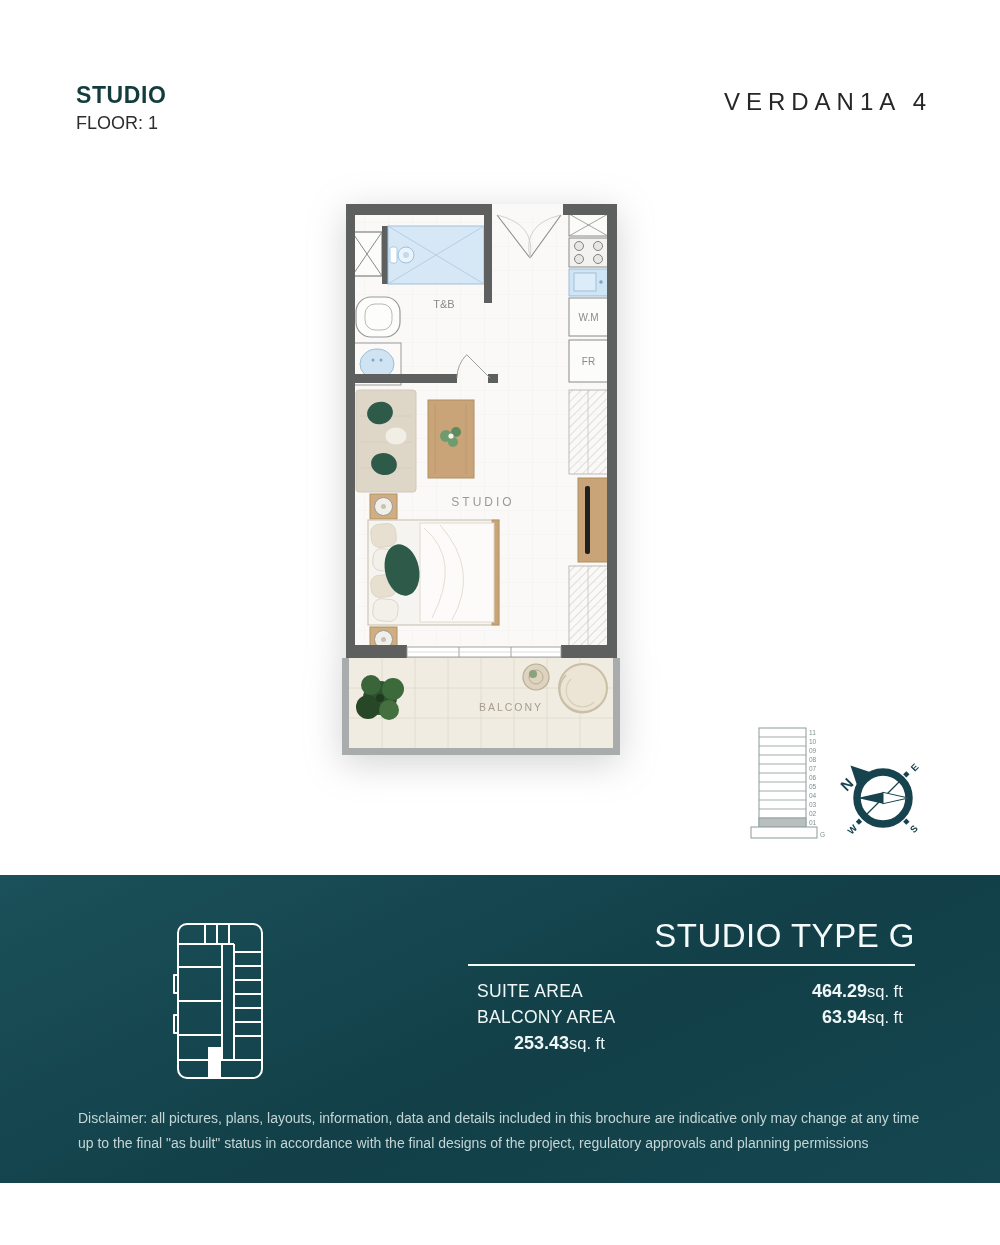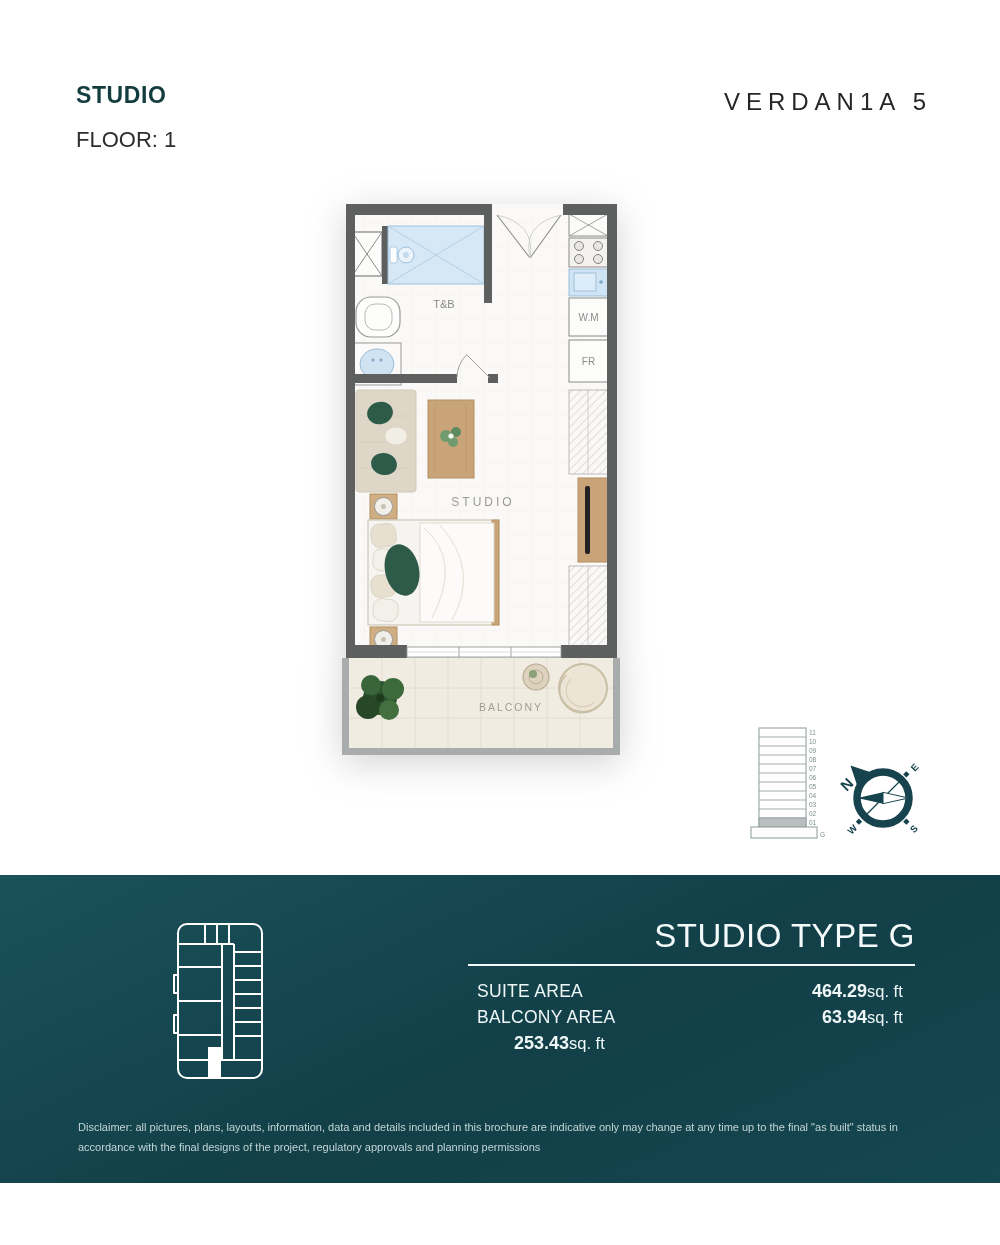--- a/index.html
+++ b/index.html
@@ -1,21 +1,21 @@
 <!DOCTYPE html>
 <html><head>
 <meta charset="utf-8">
 <style>
   html,body{margin:0;padding:0;background:#ffffff;}
   .page{position:relative;width:1000px;height:1245px;background:#ffffff;overflow:hidden;
         font-family:"Liberation Sans",sans-serif;}
   
   .unit-title{position:absolute;left:76px;top:82px;font-size:23px;font-weight:bold;
               color:#123c3e;letter-spacing:.6px;}
-  .floor-label{position:absolute;left:76px;top:127px;font-size:22px;color:#2d2d2d;}
+  .floor-label{position:absolute;left:76px;top:113px;font-size:18px;color:#2d2d2d;}
   .brand{position:absolute;right:68px;top:88px;font-size:24px;font-weight:300;
          letter-spacing:6px;color:#262626;}
   
   .plan{position:absolute;left:340px;top:198px;filter:drop-shadow(0 8px 18px rgba(110,110,110,.30));}
   .plan text{font-family:"Liberation Sans",sans-serif;}
   
   .stack{position:absolute;left:749px;top:724px;}
   .stack text{font-family:"Liberation Sans",sans-serif;fill:#7e8d8d;}
   .compass{position:absolute;left:827px;top:742px;}
   .compass text{font-family:"Liberation Sans",sans-serif;fill:#16434d;font-weight:bold;}
@@ -24,31 +24,31 @@
         background:linear-gradient(155deg,#1b515a 0%,#123f48 55%,#154750 100%);}
   .keyplan{position:absolute;left:173px;top:44px;}
   .type-title{position:absolute;right:85px;top:42px;font-size:33px;font-weight:500;
               color:#f4fafa;letter-spacing:.5px;}
   .rule{position:absolute;right:85px;top:89px;width:447px;height:2px;background:#f4fafa;}
   .areas{position:absolute;left:477px;top:106px;width:450px;color:#eef6f6;}
   .area-row{display:flex;align-items:baseline;height:26px;}
   .area-label{flex:1;font-size:17.5px;letter-spacing:.3px;}
   .area-value{width:92px;text-align:right;font-size:18px;font-weight:bold;}
   .area-unit{width:60px;font-size:16.5px;}
-  .disclaimer{position:absolute;left:78px;top:243px;width:845px;font-size:11px;
+  .disclaimer{position:absolute;left:78px;top:231px;width:845px;font-size:14px;
               line-height:1.8;color:#c3d5d5;}
 </style>
 </head>
 <body>
 
 <div class="page">
 
   <div class="unit-title">STUDIO</div>
   <div class="floor-label">FLOOR: 1</div>
-  <div class="brand">VERDAN1A 5</div>
+  <div class="brand">VERDAN1A 4</div>
 
   <svg class="plan" width="282" height="562" viewBox="0 0 282 562">
     <defs>
       <pattern id="hatch" width="6" height="6" patternTransform="rotate(45)" patternUnits="userSpaceOnUse">
         <line x1="0" y1="0" x2="0" y2="6" stroke="#c6c4c0" stroke-width="1"></line>
       </pattern>
       <pattern id="tile" width="24" height="24" patternUnits="userSpaceOnUse">
         <path d="M24,0 H0 V24" fill="none" stroke="#eeebe6" stroke-width="1"></path>
       </pattern>
     </defs>

